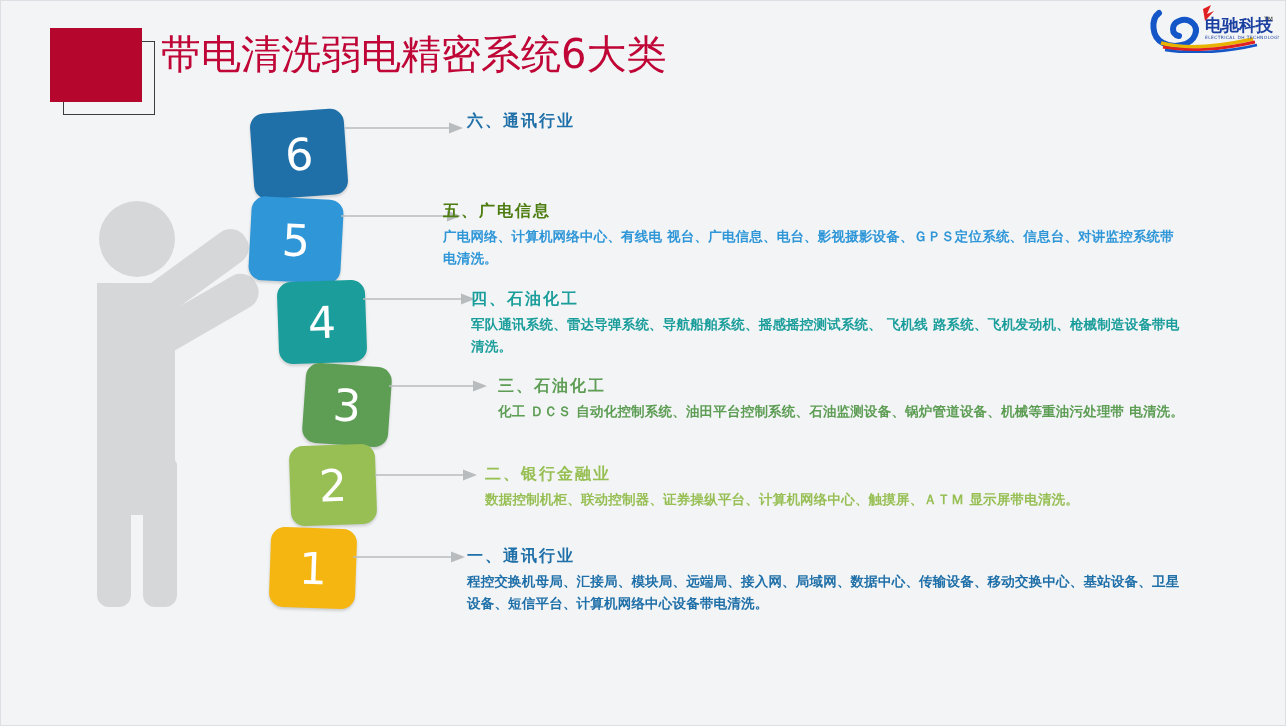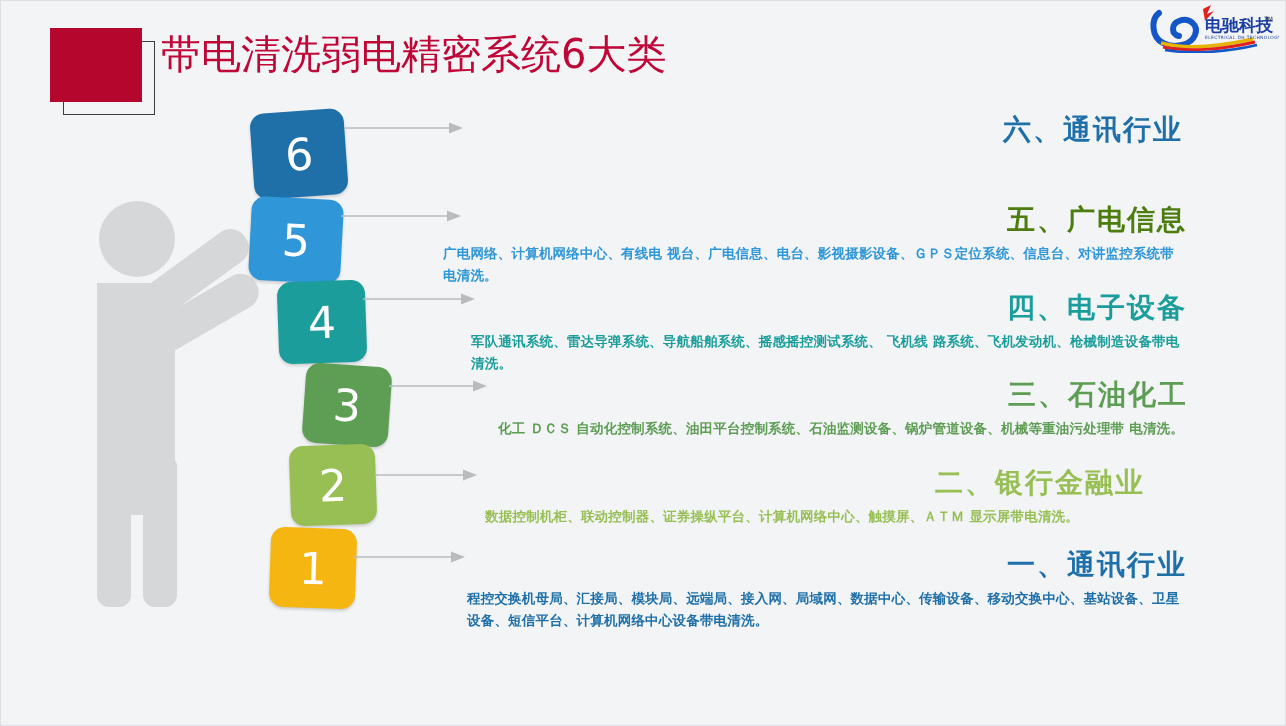--- a/index.html
+++ b/index.html
@@ -81,27 +81,26 @@
     box-shadow: 0 2px 3px rgba(0,0,0,0.16);
     font-family: "DejaVu Sans", "Liberation Sans", sans-serif;
   }
 
   
   .arrow { position: absolute; }
 
   
   .section { position: absolute; }
   .sec-head {
-    font-size: 28px;
+    font-size: 16px;
     font-weight: bold;
     letter-spacing: 2px;
     margin: 0 0 4px 0;
     white-space: nowrap;
     font-family: "DejaVu Sans", "Liberation Sans", sans-serif;
-    text-align: right;
   }
   .sec-body {
     font-size: 13.5px;
     font-weight: bold;
     line-height: 1.62;
     margin: 0;
     letter-spacing: 0.2px;
     font-family: "DejaVu Sans", "Liberation Sans", sans-serif;
   }
 </style>
@@ -212,21 +211,21 @@
   <div class="section" style="left:466px; top:110px; width:716px;">
     <div class="sec-head" style="color: rgb(31, 111, 168);">六、通讯行业</div>
   </div>
 
   <div class="section" style="left:442px; top:200px; width:744px;">
     <div class="sec-head" style="color: #4d7c0f;">五、广电信息</div>
     <div class="sec-body" style="color: rgb(47, 150, 216);">广电网络、计算机网络中心、有线电 视台、广电信息、电台、影视摄影设备、ＧＰＳ定位系统、信息台、对讲监控系统带电清洗。</div>
   </div>
 
   <div class="section" style="left:470px; top:288px; width:716px;">
-    <div class="sec-head" style="color: rgb(27, 158, 155);">四、电子设备</div>
+    <div class="sec-head" style="color: rgb(27, 158, 155);">四、石油化工</div>
     <div class="sec-body" style="color: rgb(27, 158, 155);">军队通讯系统、雷达导弹系统、导航船舶系统、摇感摇控测试系统、 飞机线 路系统、飞机发动机、枪械制造设备带电清洗。</div>
   </div>
 
   <div class="section" style="left:497px; top:375px; width:690px;">
     <div class="sec-head" style="color: rgb(93, 157, 84);">三、石油化工</div>
     <div class="sec-body" style="color: rgb(93, 157, 84);">化工 ＤＣＳ 自动化控制系统、油田平台控制系统、石油监测设备、锅炉管道设备、机械等重油污处理带 电清洗。</div>
   </div>
 
   <div class="section" style="left:466px; top:545px; width:720px;">
     <div class="sec-head" style="color: rgb(31, 111, 168);">一、通讯行业</div>

